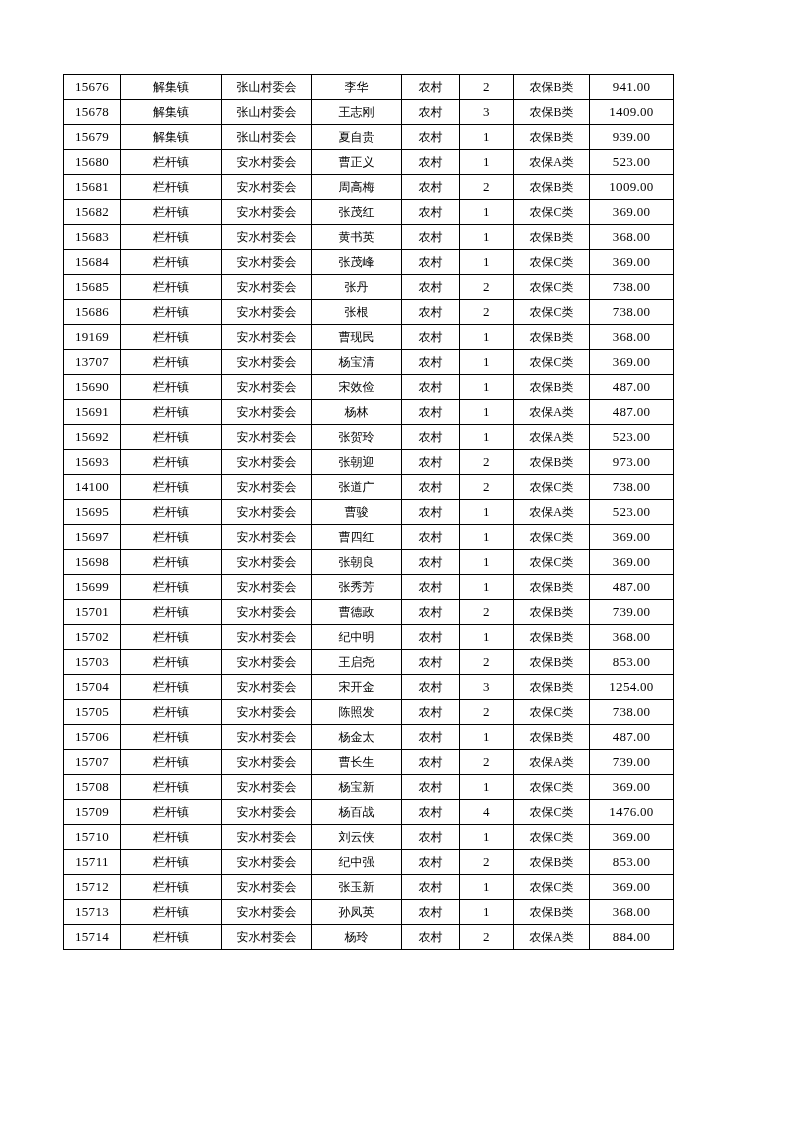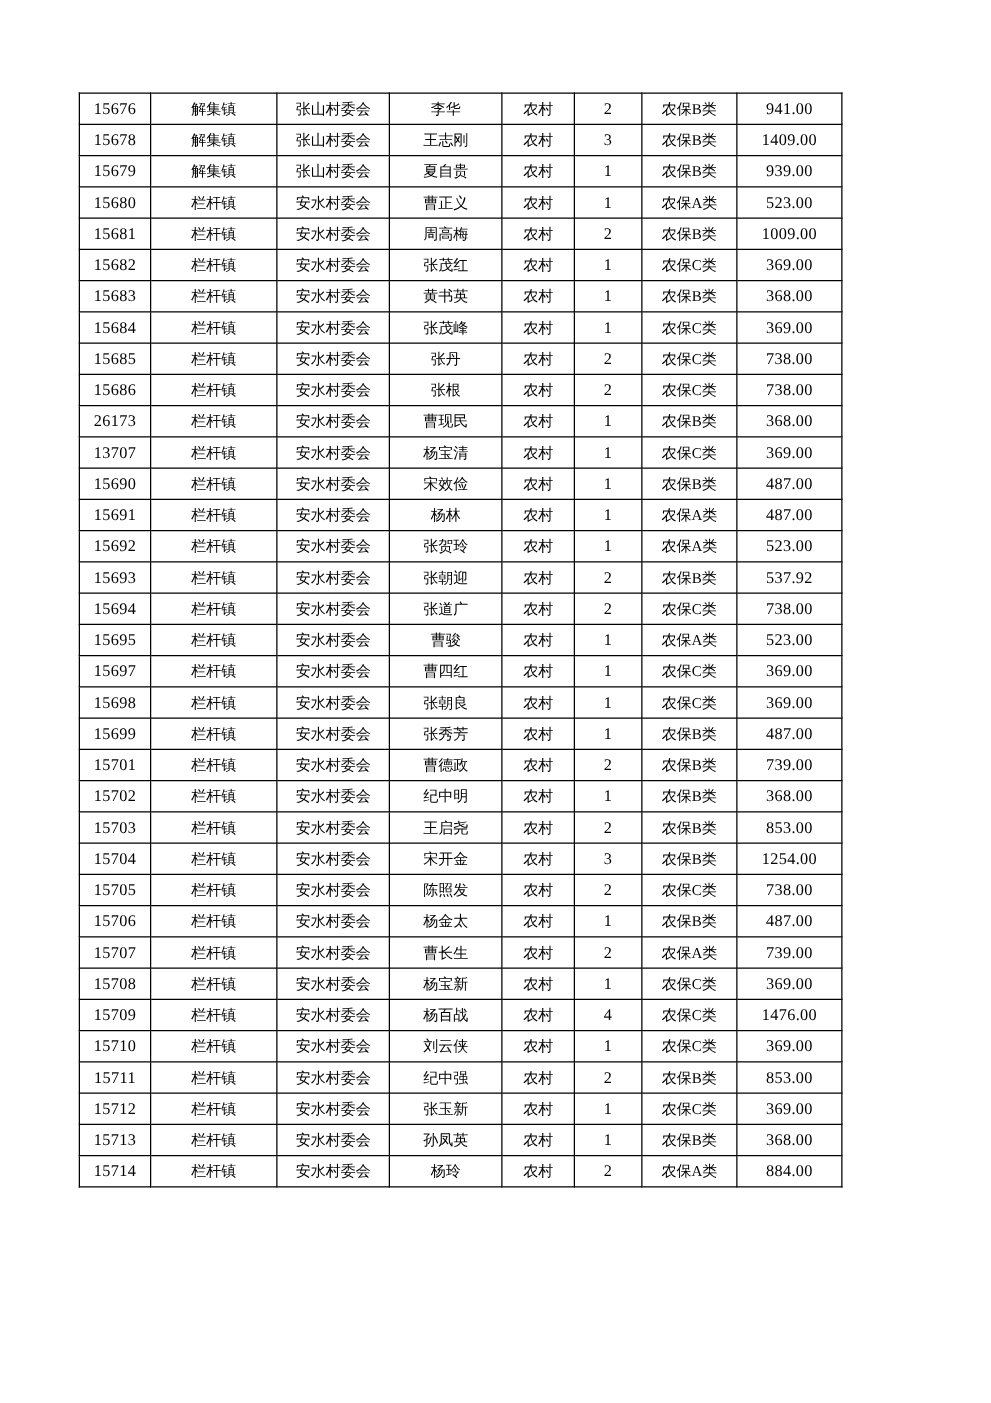--- a/index.html
+++ b/index.html
@@ -163,21 +163,21 @@
           <td class="col-0">15686</td>
           <td class="col-1">栏杆镇</td>
           <td class="col-2">安水村委会</td>
           <td class="col-3">张根</td>
           <td class="col-4">农村</td>
           <td class="col-5">2</td>
           <td class="col-6">农保C类</td>
           <td class="col-7">738.00</td>
         </tr>
         <tr>
-          <td class="col-0">26173</td>
+          <td class="col-0">19169</td>
           <td class="col-1">栏杆镇</td>
           <td class="col-2">安水村委会</td>
           <td class="col-3">曹现民</td>
           <td class="col-4">农村</td>
           <td class="col-5">1</td>
           <td class="col-6">农保B类</td>
           <td class="col-7">368.00</td>
         </tr>
         <tr>
           <td class="col-0">13707</td>
@@ -220,24 +220,24 @@
           <td class="col-7">523.00</td>
         </tr>
         <tr>
           <td class="col-0">15693</td>
           <td class="col-1">栏杆镇</td>
           <td class="col-2">安水村委会</td>
           <td class="col-3">张朝迎</td>
           <td class="col-4">农村</td>
           <td class="col-5">2</td>
           <td class="col-6">农保B类</td>
-          <td class="col-7">537.92</td>
-        </tr>
-        <tr>
-          <td class="col-0">15694</td>
+          <td class="col-7">973.00</td>
+        </tr>
+        <tr>
+          <td class="col-0">14100</td>
           <td class="col-1">栏杆镇</td>
           <td class="col-2">安水村委会</td>
           <td class="col-3">张道广</td>
           <td class="col-4">农村</td>
           <td class="col-5">2</td>
           <td class="col-6">农保C类</td>
           <td class="col-7">738.00</td>
         </tr>
         <tr>
           <td class="col-0">15695</td>

